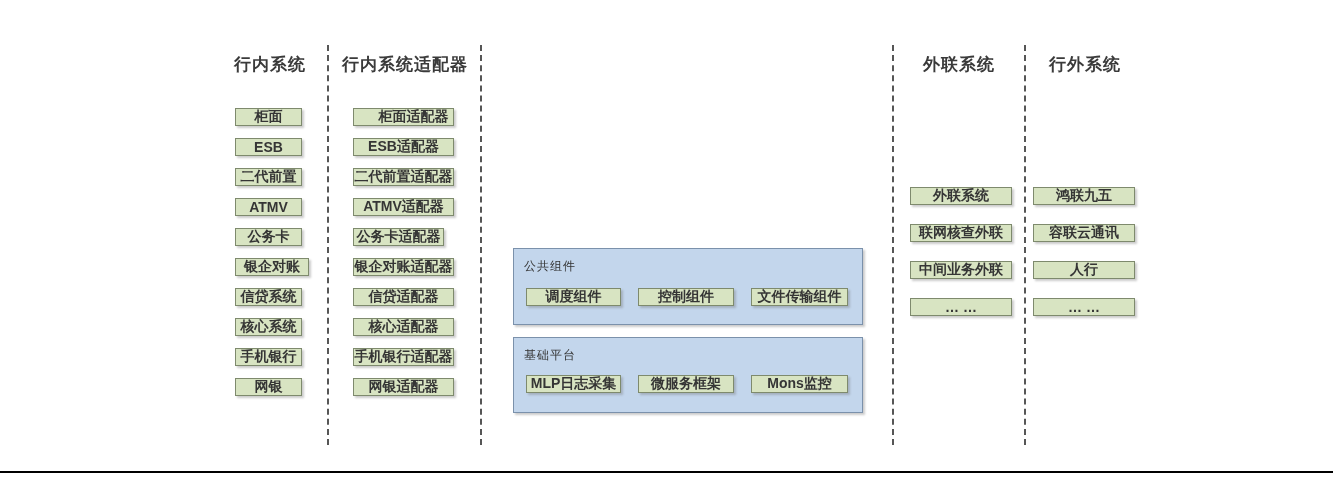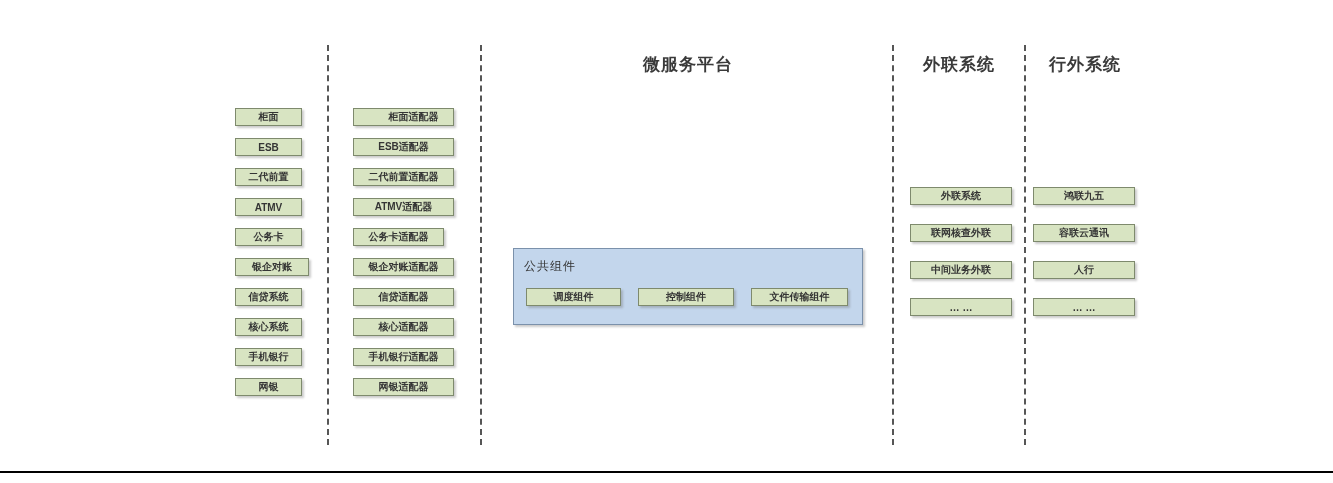--- a/index.html
+++ b/index.html
@@ -15,21 +15,21 @@
   .sep {
     position:absolute; top:45px; height:400px; width:0;
     border-left:2px dashed #565656;
   }
 
   .gbox {
     position:absolute; box-sizing:border-box; height:18px;
     background:#d8e4c2; border:1px solid #7e8a6d;
     box-shadow:2px 2px 2px rgba(110,110,110,0.35);
     display:flex; align-items:center; justify-content:center;
-    font-size:10px; font-weight:bold; color:#353535; white-space:nowrap;
+    font-size:14px; font-weight:bold; color:#353535; white-space:nowrap;
   }
 
   .panel {
     position:absolute; box-sizing:border-box; width:350px;
     background:#c3d6ec; border:1px solid #7b91ab;
     box-shadow:2px 2px 2px rgba(110,110,110,0.35);
   }
   .panel-label {
     position:absolute; left:10px; top:9px;
     font-size:12px; color:#333333; letter-spacing:1px; white-space:nowrap;
@@ -44,21 +44,22 @@
     font-size:10px; font-weight:bold; color:#333333; letter-spacing:1px;
   }
 
   .bottom-rule { position:absolute; left:0; top:471px; width:1333px; height:2px; background:#000000; }
 </style>
 </head>
 <body>
 
 <div class="canvas">
 
-  <div class="col-header" style="left:608px; width:160px;">微服务平台</div>
+  <div class="col-header" style="left:205px; width:130px;">行内系统</div>
+  <div class="col-header" style="left:340px; width:130px;">行内系统适配器</div>
   <div class="col-header" style="left:893px; width:132px;">外联系统</div>
   <div class="col-header" style="left:1025px; width:120px;">行外系统</div>
 
   <div class="sep" style="left:327px;"></div>
   <div class="sep" style="left:480px;"></div>
   <div class="sep" style="left:892px;"></div>
   <div class="sep" style="left:1024px;"></div>
 
   <div class="gbox" style="left:235px; top:108px; width:67px;">柜面</div>
   <div class="gbox" style="left:235px; top:138px; width:67px;">ESB</div>
@@ -83,20 +84,26 @@
   <div class="gbox" style="left:353px; top:378px; width:101px;">网银适配器</div>
 
 
   <div class="panel" style="left:513px; top:248px; height:77px;">
     <div class="panel-label">公共组件</div>
     <div class="gbox" style="left:12px;  top:39px; width:95px;">调度组件</div>
     <div class="gbox" style="left:124px; top:39px; width:96px;">控制组件</div>
     <div class="gbox" style="left:237px; top:39px; width:97px;">文件传输组件</div>
   </div>
 
+  <div class="panel" style="left:513px; top:337px; height:76px;">
+    <div class="panel-label">基础平台</div>
+    <div class="gbox" style="left:12px;  top:37px; width:95px;">MLP日志采集</div>
+    <div class="gbox" style="left:124px; top:37px; width:96px;">微服务框架</div>
+    <div class="gbox" style="left:237px; top:37px; width:97px;">Mons监控</div>
+  </div>
 
   <div class="gbox" style="left:910px; top:187px; width:102px;">外联系统</div>
   <div class="gbox" style="left:910px; top:224px; width:102px;">联网核查外联</div>
   <div class="gbox" style="left:910px; top:261px; width:102px;">中间业务外联</div>
   <div class="gbox" style="left:910px; top:298px; width:102px;">… …</div>
 
   <div class="gbox" style="left:1033px; top:187px; width:102px;">鸿联九五</div>
   <div class="gbox" style="left:1033px; top:224px; width:102px;">容联云通讯</div>
   <div class="gbox" style="left:1033px; top:261px; width:102px;">人行</div>
   <div class="gbox" style="left:1033px; top:298px; width:102px;">… …</div>

